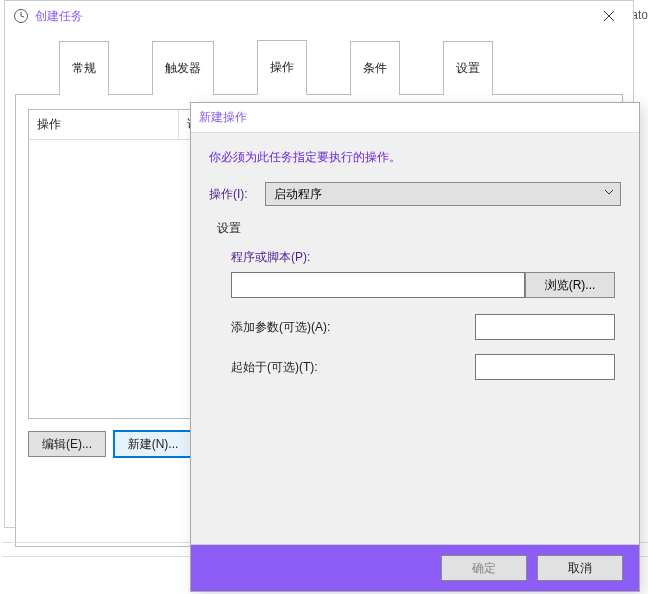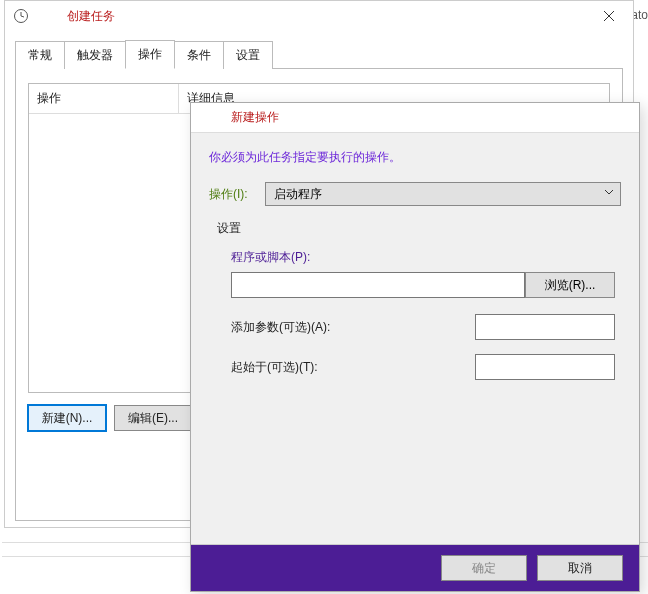--- a/index.html
+++ b/index.html
@@ -6,28 +6,29 @@
   body { margin: 0; background: #fff; width: 648px; height: 594px; overflow: hidden; position: relative; }
   .edge-text { position: absolute; right: 0; top: 8px; color: #555; }
 
   
   .parent-win {
     position: absolute; left: 4px; top: 0; width: 630px; height: 528px;
     border: 1px solid #ccc; background: #fff;
   }
   .titlebar { height: 30px; display: flex; align-items: center; padding: 0 4px 0 8px; }
   .titlebar .icon { width: 16px; height: 16px; margin-right: 6px; }
-  .titlebar .title { flex: 1; color: #b91c1c; margin-left: 32px; }
+  .titlebar .title { flex: 1; color: #8b5cf6; }
   .titlebar .close { width: 40px; height: 28px; display: flex; align-items: center; justify-content: center; color: #333; }
 
   .tabs { display: flex; align-items: flex-end; padding: 8px 10px 0 10px; border-bottom: none; }
   .tab {
-    padding: 5px 12px; border: 1px solid #bbb; border-bottom: none;
+    padding: 18px 12px; border: 1px solid #bbb; border-bottom: none;
     background: #fff; margin-right: -1px; position: relative; top: 1px;
     color: #222;
+    margin-left: 44px;
   }
   .tab.inactive { background: #fff; }
   .tab.active { background: #fff; z-index: 2; border-bottom: 1px solid #fff; }
   .tab-strip-line { border-top: 1px solid #bbb; margin: 0 10px; }
 
   .tab-panel {
     margin: 0 10px 10px 10px; border: 1px solid #bbb; border-top: none;
     height: 452px; padding: 14px 12px; background: #fff;
   }
   .hint { color: #222; margin-bottom: 14px; }
@@ -58,21 +59,21 @@
     position: absolute; left: 190px; top: 102px; width: 450px; height: 490px;
     border: 1px solid #aaa; background: #f0f0f0;
     box-shadow: 4px 4px 14px rgba(0,0,0,0.15);
     display: flex; flex-direction: column; justify-content: center;
   }
   .child-win .titlebar { background: #fff; border-bottom: 1px solid #ddd; }
   .child-body { padding: 16px 18px 10px 18px; flex: 1; }
   .child-hint { margin-bottom: 16px; color: #6d28d9; }
 
   .row { display: flex; align-items: center; margin-bottom: 14px; }
-  .row .lbl { width: 56px; color: #4d7c0f; }
+  .row .lbl { width: 56px; color: #4c1d95; }
   .select {
     flex: 1; height: 24px; border: 1px solid #888; background: #e1e1e1;
     display: flex; align-items: center; padding: 0 8px; position: relative;
   }
   .select .chev { position: absolute; right: 6px; top: 4px; }
 
   .group-title { margin: 4px 0 12px 8px; color: #222; }
   .group { padding: 0 6px 0 22px; }
 
   .field-label { margin-bottom: 6px; color: #4c1d95; }
@@ -85,21 +86,21 @@
     width: 90px; height: 26px; border: 1px solid #888; background: #e1e1e1;
     display: inline-flex; align-items: center; justify-content: center;
   }
 
   .kv-row { display: flex; align-items: center; margin-bottom: 14px; }
   .kv-row .klabel { flex: 1; color: #222; }
   .kv-row .textbox { width: 140px; }
 
   .dlg-footer {
     border-top: 1px solid #ccc; padding: 10px 16px; display: flex; justify-content: flex-end; gap: 10px;
-    background: #4c1d95;
+    background: #8b5cf6;
   }
   .dlg-footer .btn { min-width: 86px; }
 
   .hr-bottom { position: absolute; left: 2px; right: 0; top: 542px; height: 0; border-top: 1px solid #ddd; }
   .hr-bottom2 { position: absolute; left: 2px; right: 0; top: 556px; height: 0; border-top: 1px solid #ddd; }
 
   svg { display: block; }
 </style>
 </head>
 <body>
@@ -137,22 +138,22 @@
 
     <div class="list-box">
       <div class="list-header">
         <div class="col col-action">操作</div>
         <div class="col">详细信息</div>
       </div>
       <div class="list-body"></div>
     </div>
 
     <div class="btn-row">
+      <div class="btn">编辑(E)...</div>
       <div class="btn selected">新建(N)...</div>
-      <div class="btn">编辑(E)...</div>
       <div class="btn truncated"></div>
     </div>
   </div>
 </div>
 
 <div class="hr-bottom"></div>
 <div class="hr-bottom2"></div>
 
 <div class="child-win">
   <div class="titlebar">

